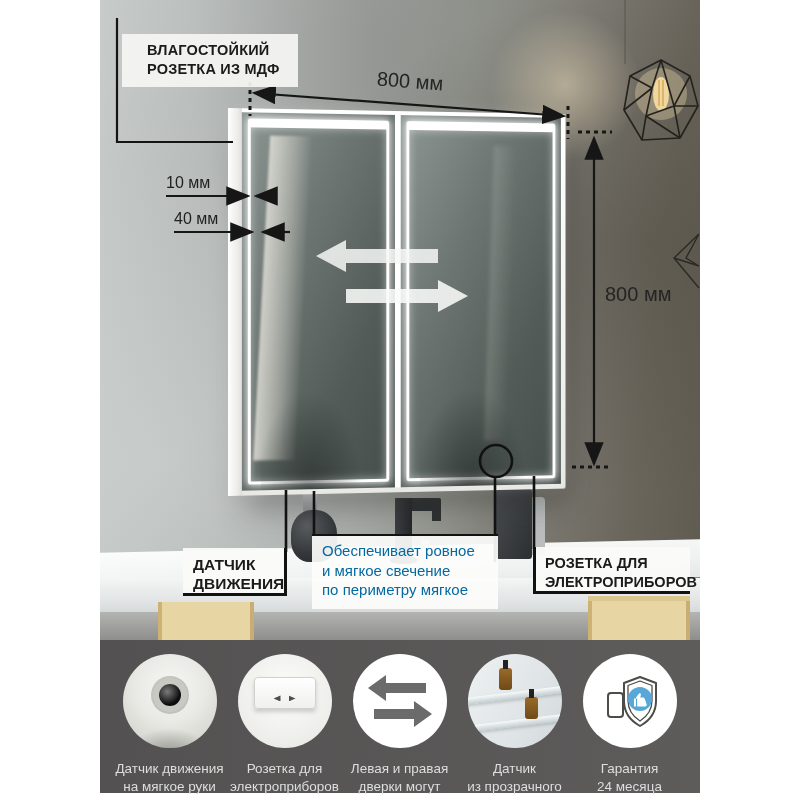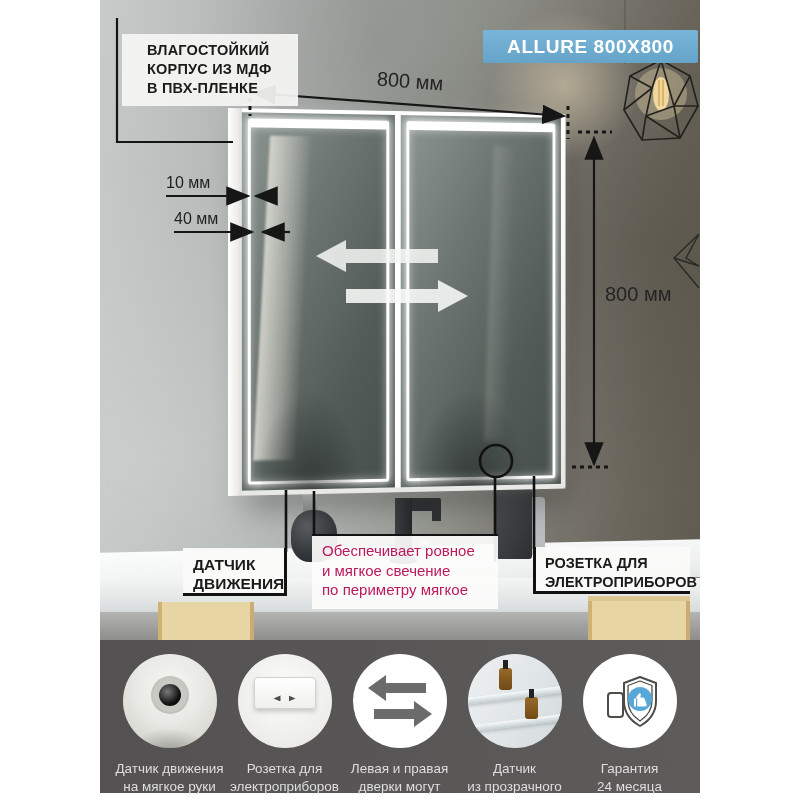--- a/index.html
+++ b/index.html
@@ -78,21 +78,21 @@
   #dim-right{left:505px;top:283px;width:90px;}
   .mm-label{position:absolute;color:#1f1f1f;font-size:16px;}
   #mm10{left:66px;top:174px;}
   #mm20{left:74px;top:210px;}
   #box-sensor{left:83px;top:548px;width:104px;height:48px;background:rgba(250,250,249,.95);
     border-right:3px solid #121212;border-bottom:3px solid #121212;
     padding:7px 0 0 10px;font-size:15.5px;font-weight:700;line-height:1.25;box-sizing:border-box;}
   #box-led{left:212px;top:534px;width:186px;background:rgba(252,252,251,.93);}
   #box-led .led-title{padding:6px 10px 4px;font-size:18.5px;font-weight:700;letter-spacing:.3px;}
   #box-led .led-rule{height:2px;background:#121212;}
-  #box-led .led-desc{padding:5px 10px 9px;font-size:15px;line-height:1.3;color:#be185d;}
+  #box-led .led-desc{padding:5px 10px 9px;font-size:15px;line-height:1.3;color:#0369a1;}
   #box-socket{left:433px;top:547px;width:157px;height:47px;background:rgba(250,250,249,.95);
     border-left:3px solid #121212;border-bottom:3px solid #121212;
     padding:7px 0 0 9px;font-size:14.5px;font-weight:700;line-height:1.3;box-sizing:border-box;}
   .callout div{white-space:nowrap;}
   
   #band{position:absolute;left:100px;top:640px;width:600px;height:153px;
     background:linear-gradient(90deg,#545152,#5e5b5b);
     display:flex;align-items:flex-start;padding:14px 0 0 12px;box-sizing:border-box;}
   .feat{width:115px;display:flex;flex-direction:column;align-items:center;}
   .circle{position:relative;width:94px;height:94px;border-radius:50%;background:#ffffff;overflow:hidden;flex:none;}
@@ -210,25 +210,23 @@
 
       <line x1="186" y1="490" x2="186" y2="552" stroke="#121212" stroke-width="2.6"></line>
       <line x1="214" y1="491" x2="214" y2="536" stroke="#121212" stroke-width="2.6"></line>
       <circle cx="396" cy="461" r="16" stroke="#121212" stroke-width="2.6" fill="none"></circle>
       <line x1="395" y1="477" x2="395" y2="562" stroke="#121212" stroke-width="2.6"></line>
       <line x1="434" y1="476" x2="434" y2="549" stroke="#121212" stroke-width="2.6"></line>
     </svg>
 
     <div id="box-moisture" class="callout">
       <div>ВЛАГОСТОЙКИЙ</div>
-      <div>КОРПУС ИЗ МДФ</div>
-      <div>В ПВХ-ПЛЕНКЕ</div>
-    </div>
-
-    <div id="banner">ALLURE 800X800</div>
+      <div>РОЗЕТКА ИЗ МДФ</div>
+    </div>
+
 
     <div id="dim-top" class="dim-label">800 мм</div>
     <div id="dim-right" class="dim-label">800 мм</div>
     <div id="mm10" class="mm-label">10 мм</div>
     <div id="mm20" class="mm-label">40 мм</div>
 
     <div id="box-sensor" class="callout">
       <div>ДАТЧИК</div>
       <div>ДВИЖЕНИЯ</div>
     </div>

